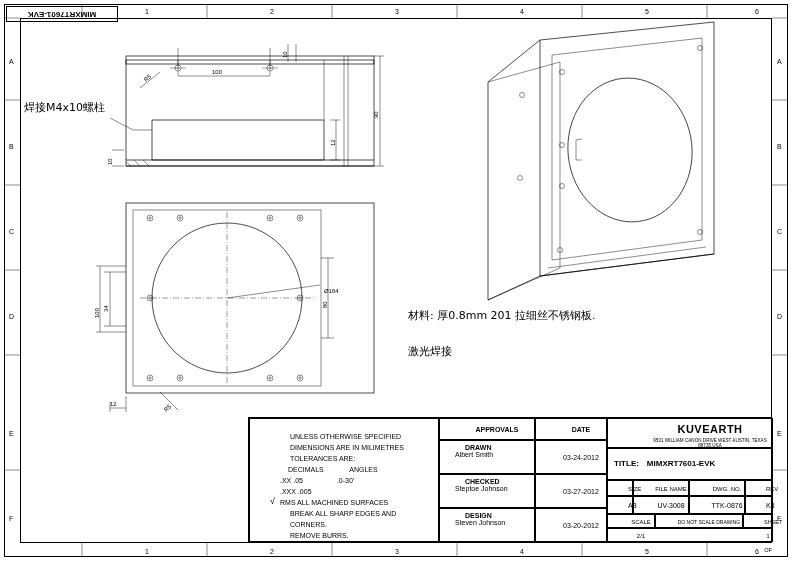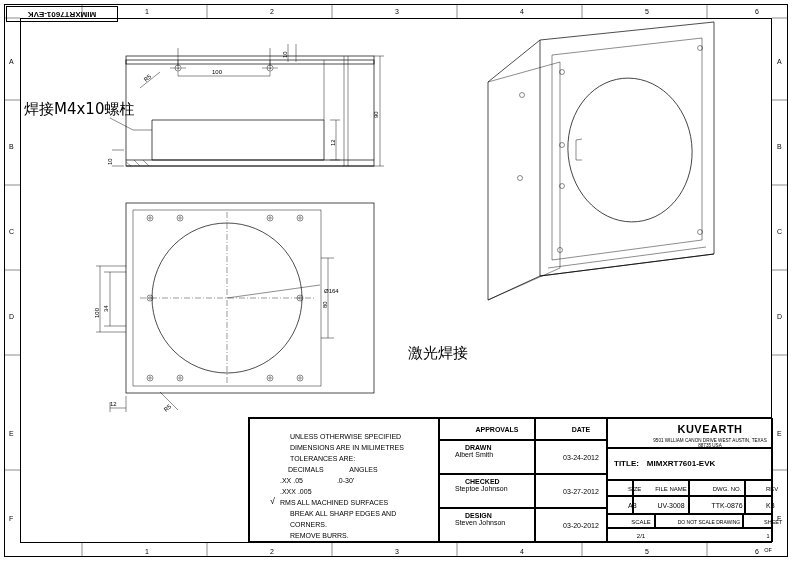--- a/index.html
+++ b/index.html
@@ -15,21 +15,21 @@
   
   .tb{position:absolute;left:248px;top:417px;width:524px;height:126px;border:1px solid #000;box-sizing:border-box;font-size:7px;}
   .tb div{box-sizing:border-box;padding-left:20px;}
   .tb .cell{position:absolute;border:1px solid #000;box-sizing:border-box;}
   .ctr{text-align:center;}
   .b{font-weight:bold;}
 
   .notes{position:absolute;left:0;top:0;width:190px;height:124px;padding:12px 6px 0 8px;font-size:7px;line-height:11px;}
 
   
-  .cn{position:absolute;font-family:"DejaVu Sans",sans-serif;font-size:15px;color:#000;}
+  .cn{position:absolute;font-family:"DejaVu Sans",sans-serif;font-size:11px;color:#000;}
 
   
   svg.dwg{position:absolute;left:0;top:0;width:792px;height:561px;pointer-events:none;}
   .ln{stroke:#000;fill:none;stroke-width:0.7;}
   .ln-thin{stroke:#000;fill:none;stroke-width:0.45;}
   .cl{stroke:#000;fill:none;stroke-width:0.4;stroke-dasharray:6 2 1 2;}
   .dimtxt{font-size:6px;font-family:"Liberation Sans",sans-serif;fill:#000;}
   .hatchline{stroke:#000;stroke-width:0.4;}
 </style>
 </head>
@@ -250,20 +250,21 @@
         <circle cx="700" cy="232" r="2.5"></circle>
       </g>
 
       <line class="ln-thin" x1="576" y1="140" x2="576" y2="160"></line>
       <line class="ln-thin" x1="576" y1="140" x2="582" y2="139"></line>
       <line class="ln-thin" x1="576" y1="160" x2="582" y2="160"></line>
     </g>
   </svg>
 
   <div class="cn" style="left:24px;top:100px;">焊接M4x10螺柱</div>
+  <div class="cn" style="left:408px;top:308px;">材料: 厚0.8mm 201 拉细丝不锈钢板.</div>
   <div class="cn" style="left:408px;top:344px;">激光焊接</div>
 
   <div class="tb">
 
     <div class="cell" style="left:0;top:0;width:190px;height:124px;">
       <div class="notes">
         <div>UNLESS OTHERWISE SPECIFIED</div>
         <div>DIMENSIONS ARE IN  MILIMETRES</div>
         <div>TOLERANCES ARE:</div>
         <div style="padding-left:18px;">

